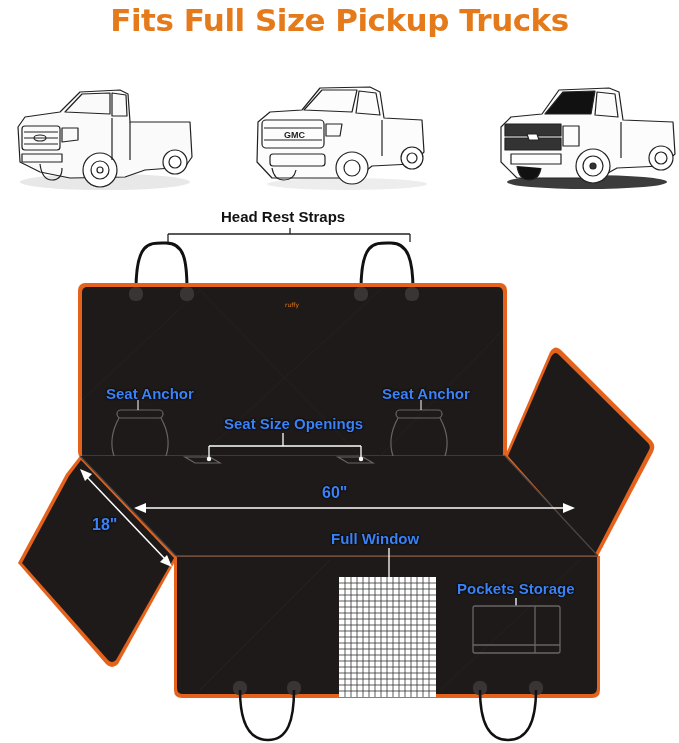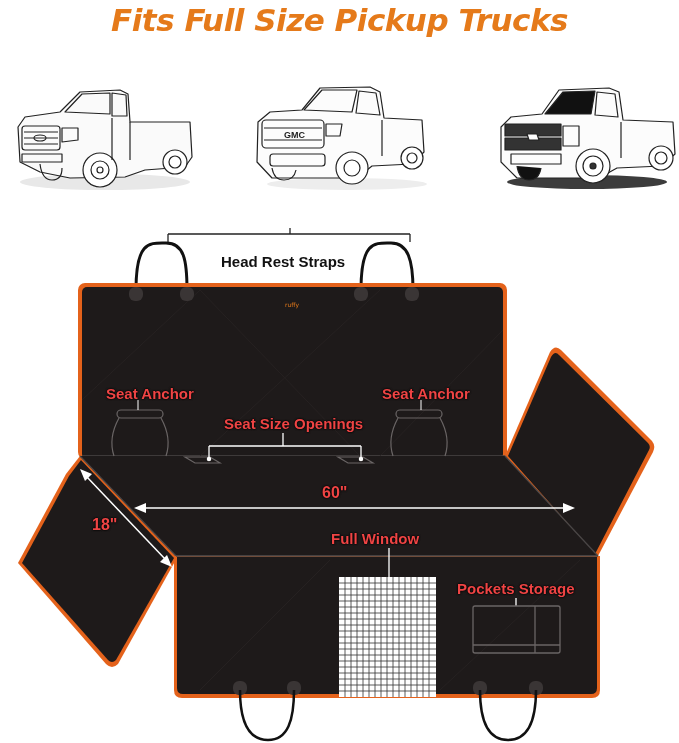--- a/index.html
+++ b/index.html
@@ -1,26 +1,26 @@
 <!DOCTYPE html>
 <html><head>
 <meta charset="utf-8">
 <style>
   html, body { margin: 0; padding: 0; background: #ffffff; }
   body { width: 679px; height: 743px; position: relative; overflow: hidden; font-family: "DejaVu Sans", sans-serif; }
   .title {
     position: absolute; left: 0; top: 0; width: 679px; text-align: center;
     font-family: "DejaVu Sans", sans-serif; font-weight: bold; font-size: 31px;
-    color: #E57A1A; line-height: 40px; letter-spacing: -0.5px; font-style: italic;
+    color: #E57A1A; line-height: 40px; letter-spacing: -0.5px;
   }
   .truck { position: absolute; top: 82px; height: 110px; }
   .diagram { position: absolute; left: 0; top: 0; width: 679px; height: 743px; }
   .lbl {
     position: absolute; font-family: "Liberation Sans", sans-serif; font-weight: bold;
-    color: #ef4444; font-size: 15px; white-space: nowrap; line-height: 18px;
+    color: #3b82f6; font-size: 15px; white-space: nowrap; line-height: 18px;
     text-shadow: 0 0 2px #000, 0 0 2px #000;
   }
   .lbl-dark {
     position: absolute; font-family: "Liberation Sans", sans-serif; font-weight: bold;
     color: #111111; font-size: 15px; white-space: nowrap; line-height: 18px;
   }
 </style>
 </head>
 <body>
 
@@ -245,20 +245,20 @@
     <rect x="473" y="681" width="14" height="14" rx="6"></rect>
     <rect x="529" y="681" width="14" height="14" rx="6"></rect>
   </g>
 
   <g stroke="#111" stroke-width="2.5" fill="none">
     <path d="M240 690 C240 720 248 740 268 740 C288 740 294 720 294 690"></path>
     <path d="M480 690 C480 720 488 740 508 740 C528 740 536 720 536 690"></path>
   </g>
 </svg>
 
-<div class="lbl-dark" style="left:221px; top:208px;margin-top:45px;">Head Rest Straps</div>
+<div class="lbl-dark" style="left:221px; top:208px;">Head Rest Straps</div>
 <div class="lbl" style="left:106px; top:385px;">Seat Anchor</div>
 <div class="lbl" style="left:382px; top:385px;">Seat Anchor</div>
 <div class="lbl" style="left:224px; top:415px;">Seat Size Openings</div>
 <div class="lbl" style="left:322px; top:484px; font-size:16px;">60"</div>
 <div class="lbl" style="left:92px; top:516px; font-size:16px;">18"</div>
 <div class="lbl" style="left:331px; top:530px;">Full Window</div>
 <div class="lbl" style="left:449px; top:580px;padding-left:8px;">Pockets Storage</div>
 
 </body></html>

